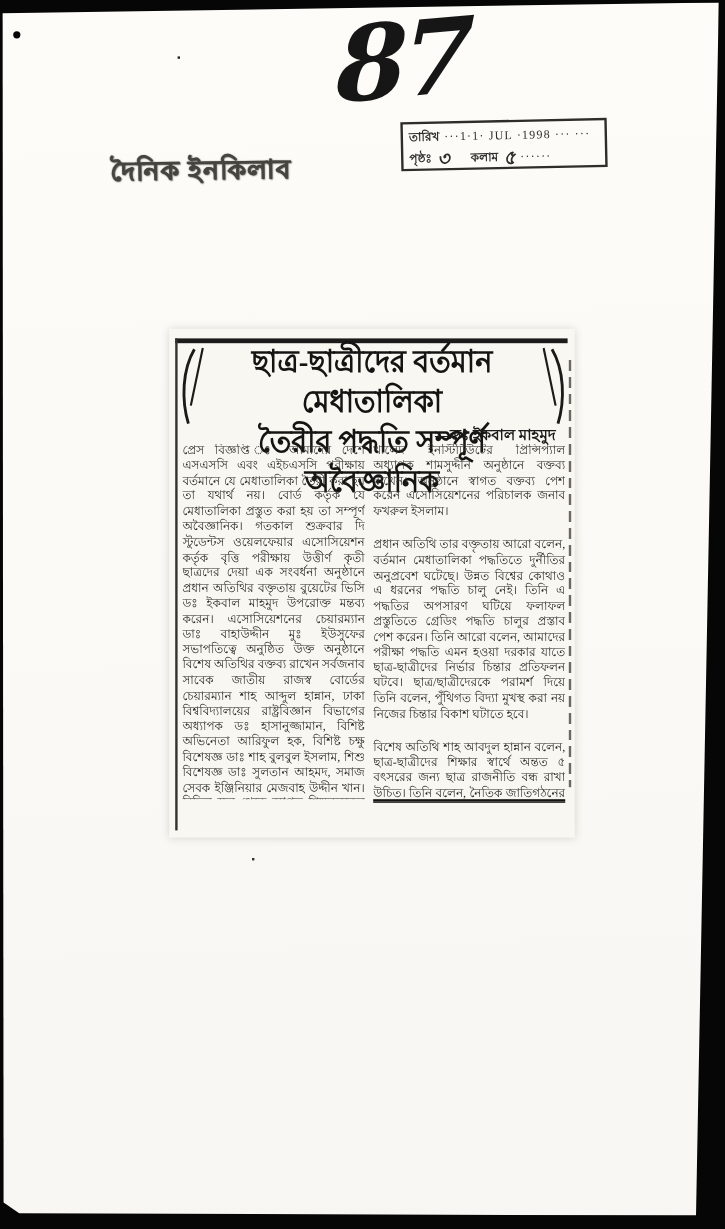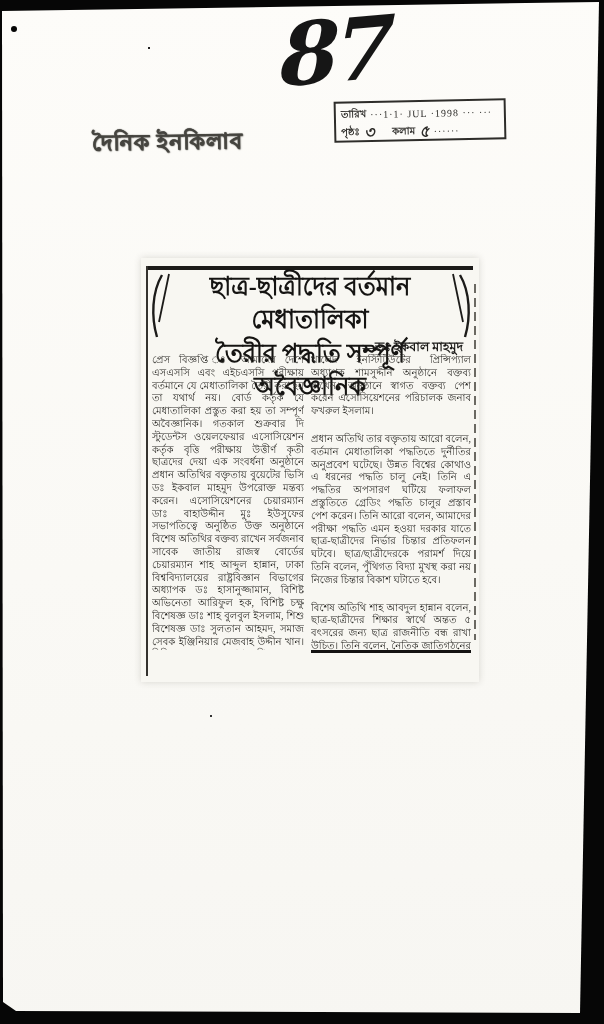--- a/index.html
+++ b/index.html
@@ -32,21 +32,21 @@
     font-weight:600;transform:rotate(-8deg);display:inline-block;line-height:14px;
   }
   .stamp-dots{letter-spacing:1px;}
   .np-stamp{
     position:absolute;left:92px;top:124px;width:210px;
     font-size:22px;font-weight:700;color:#45443f;
     text-shadow:0.6px 0.6px 1.2px #45443f, -0.4px 0 0.8px #5a5953;
     transform:rotate(-0.8deg);letter-spacing:1px;white-space:nowrap;
   }
   .clipping{
-    position:absolute;left:141px;top:258px;width:338px;height:424px;
+    position:absolute;left:141px;top:274px;width:338px;height:424px;
     background:#f8f7f2;box-shadow:0 0 7px rgba(60,55,45,0.18);
     color:#23221f;
   }
   .clip-top-rule{position:absolute;left:5px;top:8px;width:327px;height:4px;background:#1c1b19;}
   .clip-left-rule{position:absolute;left:5px;top:8px;width:2px;height:410px;background:#34322e;}
   .clip-right-rule{position:absolute;right:3px;top:26px;width:2px;height:356px;
     background:repeating-linear-gradient(#6b6962 0 9px,transparent 9px 14px);}
   .bracket{position:absolute;top:14px;width:22px;height:68px;}
   .bracket.left{left:7px;}
   .bracket.right{right:5px;transform:scaleX(-1);}

